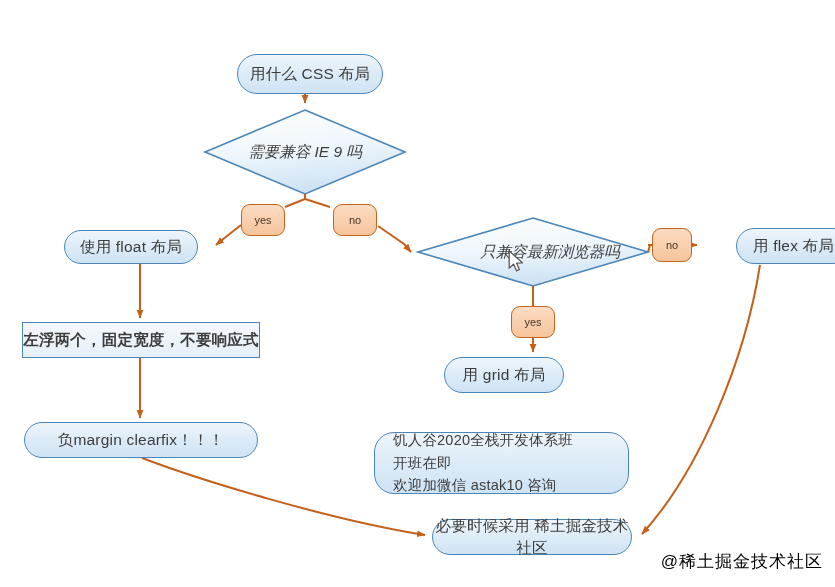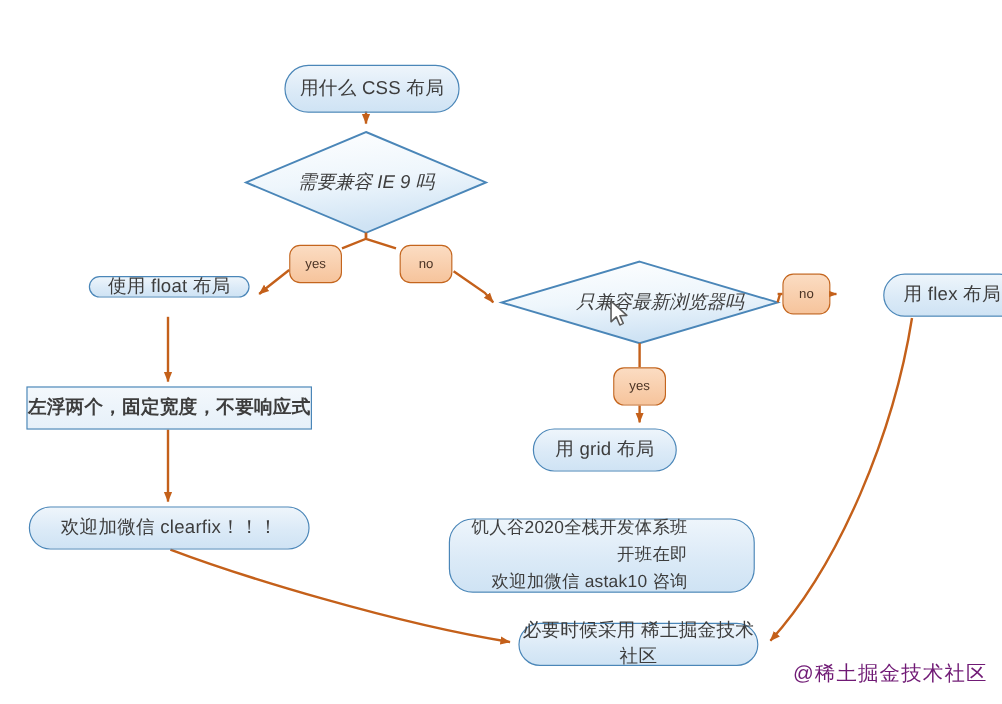--- a/index.html
+++ b/index.html
@@ -75,21 +75,21 @@
     justify-content: flex-start;
     text-align: left;
     padding-left: 18px;
     font-size: 14.5px;
     line-height: 1.55;
   }
   #watermark {
     position: absolute;
     right: 12px;
     bottom: 14px;
-    color: #701a75;
+    color: #000000;
     font-size: 17px;
     letter-spacing: 1px;
     user-select: none;
   }
   #cursor {
     position: absolute;
     left: 508px;
     top: 250px;
     width: 18px;
     height: 24px;
@@ -153,30 +153,30 @@
 </div>
 
 <div class="pill" style="left:241px; top:204px; width:44px; height:32px;">
   <span>yes</span>
 </div>
 
 <div class="pill" style="left:333px; top:204px; width:44px; height:32px;">
   <span>no</span>
 </div>
 
-<div class="node rounded" style="left:74px; top:230px; width:134px; height:18px;">
+<div class="node rounded" style="left:64px; top:230px; width:134px; height:34px;">
   <span>使用 float 布局</span>
 </div>
 
 <div class="node rect" style="left:22px; top:322px; width:238px; height:36px;font-weight:bold;">
   <span>左浮两个，固定宽度，不要响应式</span>
 </div>
 
 <div class="node rounded" style="left:24px; top:422px; width:234px; height:36px;">
-  <span>欢迎加微信 clearfix！！！</span>
+  <span>负margin clearfix！！！</span>
 </div>
 
 <div class="diamond-wrap" style="left:435px; top:218px; width:230px; height:68px;">
   <span class="diamond-label">只兼容最新浏览器吗</span>
 </div>
 
 <div class="pill" style="left:511px; top:306px; width:44px; height:32px;">
   <span>yes</span>
 </div>
 
@@ -185,21 +185,21 @@
 </div>
 
 <div class="node rounded" style="left:444px; top:357px; width:120px; height:36px;">
   <span>用 grid 布局</span>
 </div>
 
 <div class="node rounded" style="left:736px; top:228px; width:115px; height:36px;">
   <span>用 flex 布局</span>
 </div>
 
-<div class="node rounded multiline" style="left:374px; top:432px; width:255px; height:62px;text-align:right;">
+<div class="node rounded multiline" style="left:374px; top:432px; width:255px; height:62px;">
   <span>饥人谷2020全栈开发体系班
 开班在即
 欢迎加微信 astak10 咨询</span>
 </div>
 
 <div class="node rounded" style="left:432px; top:519px; width:200px; height:36px;">
   <span>必要时候采用 稀土掘金技术社区</span>
 </div>
 
 <div id="watermark">@稀土掘金技术社区</div>

